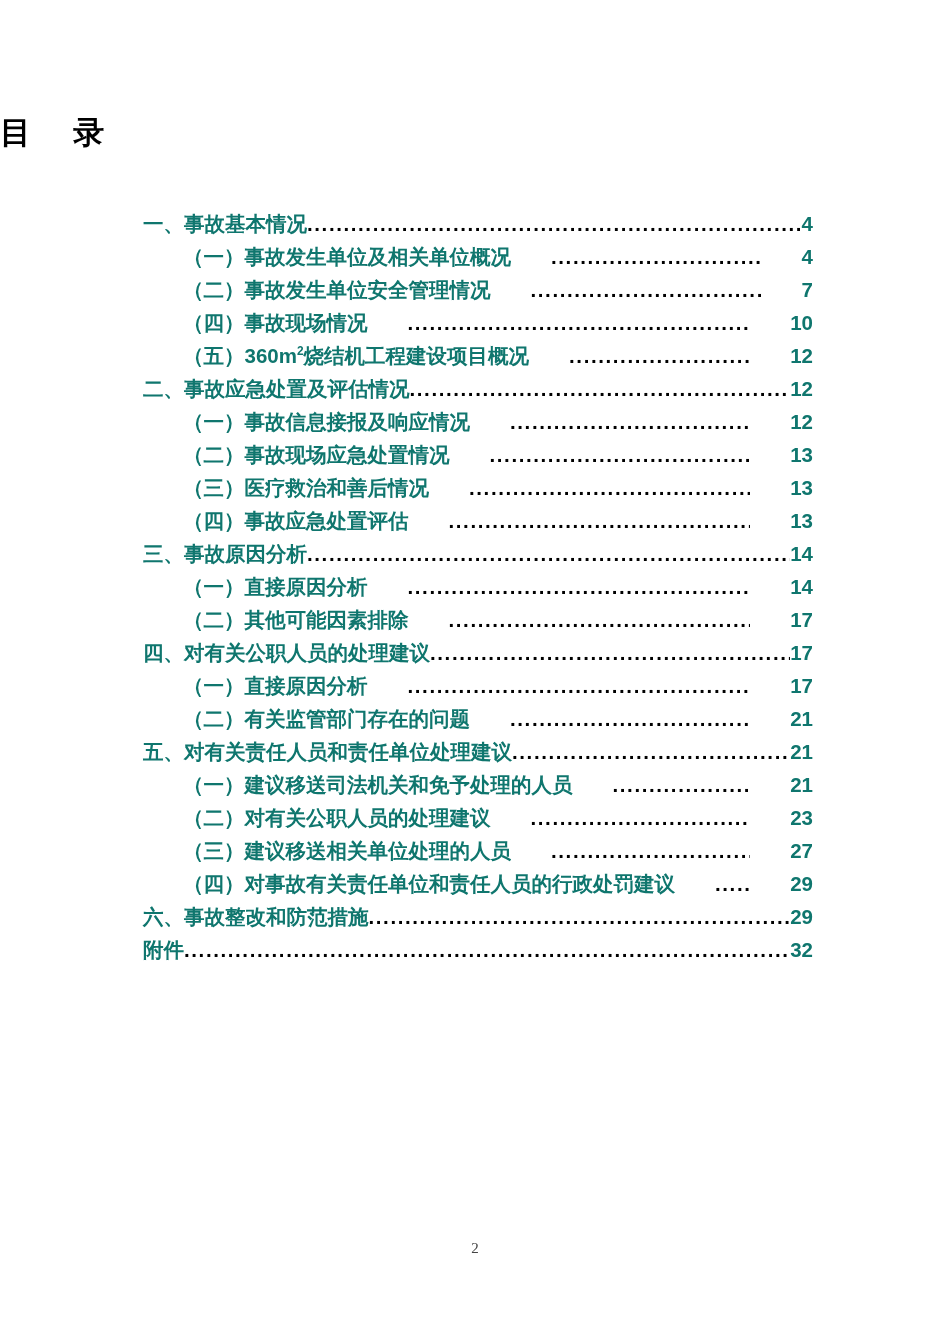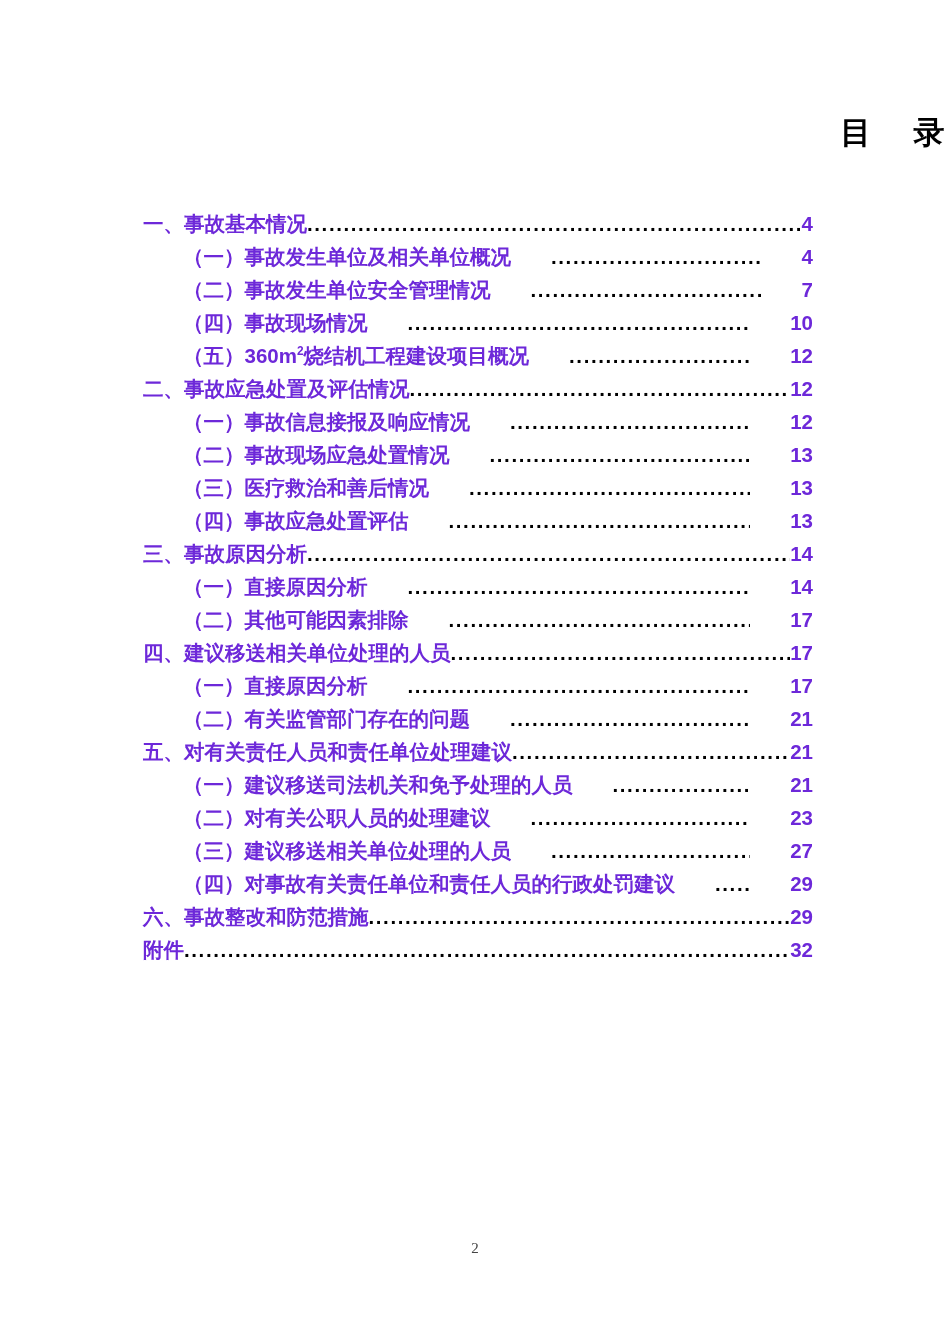--- a/index.html
+++ b/index.html
@@ -14,42 +14,42 @@
     background: #ffffff;
     overflow: hidden;
     font-family: "Liberation Sans", "DejaVu Sans", sans-serif;
     color: #000000;
   }
   .toc-title {
     position: absolute;
     top: 114px;
     left: 0;
     width: 950px;
-    text-align: right;
+    text-align: left;
     font-size: 31px;
     font-weight: bold;
     letter-spacing: 0.18em;
     line-height: 1.25;
     color: #000000;
   }
   .toc-list {
     position: absolute;
     top: 207px;
     left: 143px;
     width: 670px;
   }
   .toc-entry {
     display: flex;
     align-items: center;
     height: 33px;
     font-size: 20.5px;
     font-weight: bold;
     line-height: 33px;
     white-space: nowrap;
-    color: #6d28d9;
+    color: #0f766e;
   }
   .toc-entry.lvl2 {
     padding-left: 40px;
     gap: 40px;
   }
   .entry-label {
     flex: 0 0 auto;
   }
   .entry-leader {
     flex: 1 1 auto;
@@ -163,21 +163,21 @@
         <span class="entry-label">（一）直接原因分析</span>
         <span class="entry-leader"></span>
         <span class="entry-page">14</span>
       </div>
       <div class="toc-entry lvl2">
         <span class="entry-label">（二）其他可能因素排除</span>
         <span class="entry-leader"></span>
         <span class="entry-page">17</span>
       </div>
       <div class="toc-entry">
-        <span class="entry-label">四、建议移送相关单位处理的人员</span>
+        <span class="entry-label">四、对有关公职人员的处理建议</span>
         <span class="entry-leader"></span>
         <span class="entry-page">17</span>
       </div>
       <div class="toc-entry lvl2">
         <span class="entry-label">（一）直接原因分析</span>
         <span class="entry-leader"></span>
         <span class="entry-page">17</span>
       </div>
       <div class="toc-entry lvl2">
         <span class="entry-label">（二）有关监管部门存在的问题</span>

